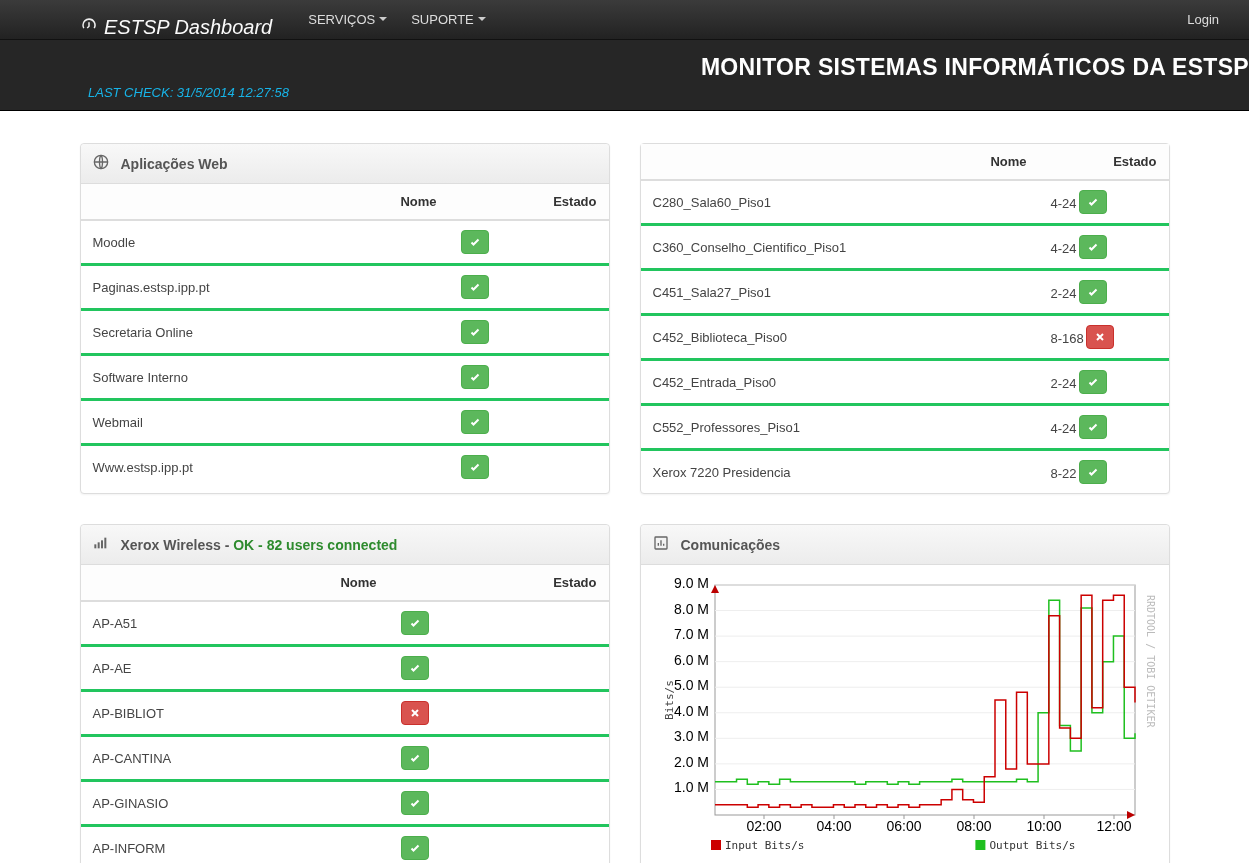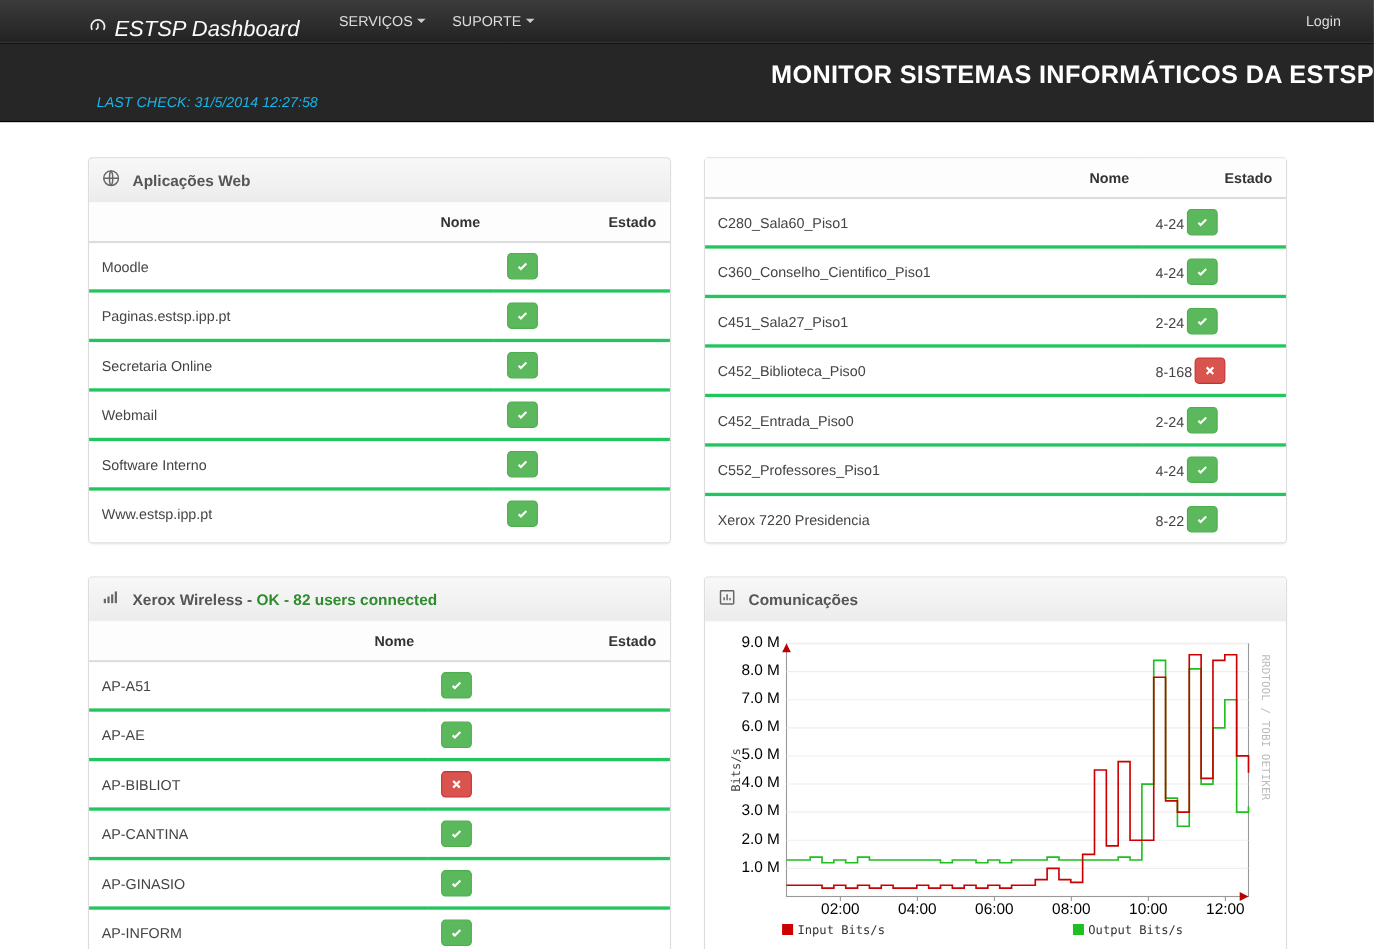--- a/index.html
+++ b/index.html
@@ -212,29 +212,29 @@
           </tr>
           <tr>
             <td>Secretaria Online</td>
             <td class="status-cell"><span class="badge badge-ok">
                 <svg viewBox="0 0 24 24" fill="none" stroke="#fff" stroke-width="4">
                   <path d="M5 13l4 4L19 7"></path>
                 </svg>
               </span></td>
           </tr>
           <tr>
+            <td>Software Interno</td>
+            <td class="status-cell"><span class="badge badge-ok">
+                <svg viewBox="0 0 24 24" fill="none" stroke="#fff" stroke-width="4">
+                  <path d="M5 13l4 4L19 7"></path>
+                </svg>
+              </span></td>
+          </tr>
+          <tr>
             <td>Webmail</td>
-            <td class="status-cell"><span class="badge badge-ok">
-                <svg viewBox="0 0 24 24" fill="none" stroke="#fff" stroke-width="4">
-                  <path d="M5 13l4 4L19 7"></path>
-                </svg>
-              </span></td>
-          </tr>
-          <tr>
-            <td>Software Interno</td>
             <td class="status-cell"><span class="badge badge-ok">
                 <svg viewBox="0 0 24 24" fill="none" stroke="#fff" stroke-width="4">
                   <path d="M5 13l4 4L19 7"></path>
                 </svg>
               </span></td>
           </tr>
           <tr>
             <td>Www.estsp.ipp.pt</td>
             <td class="status-cell"><span class="badge badge-ok">
                 <svg viewBox="0 0 24 24" fill="none" stroke="#fff" stroke-width="4">

